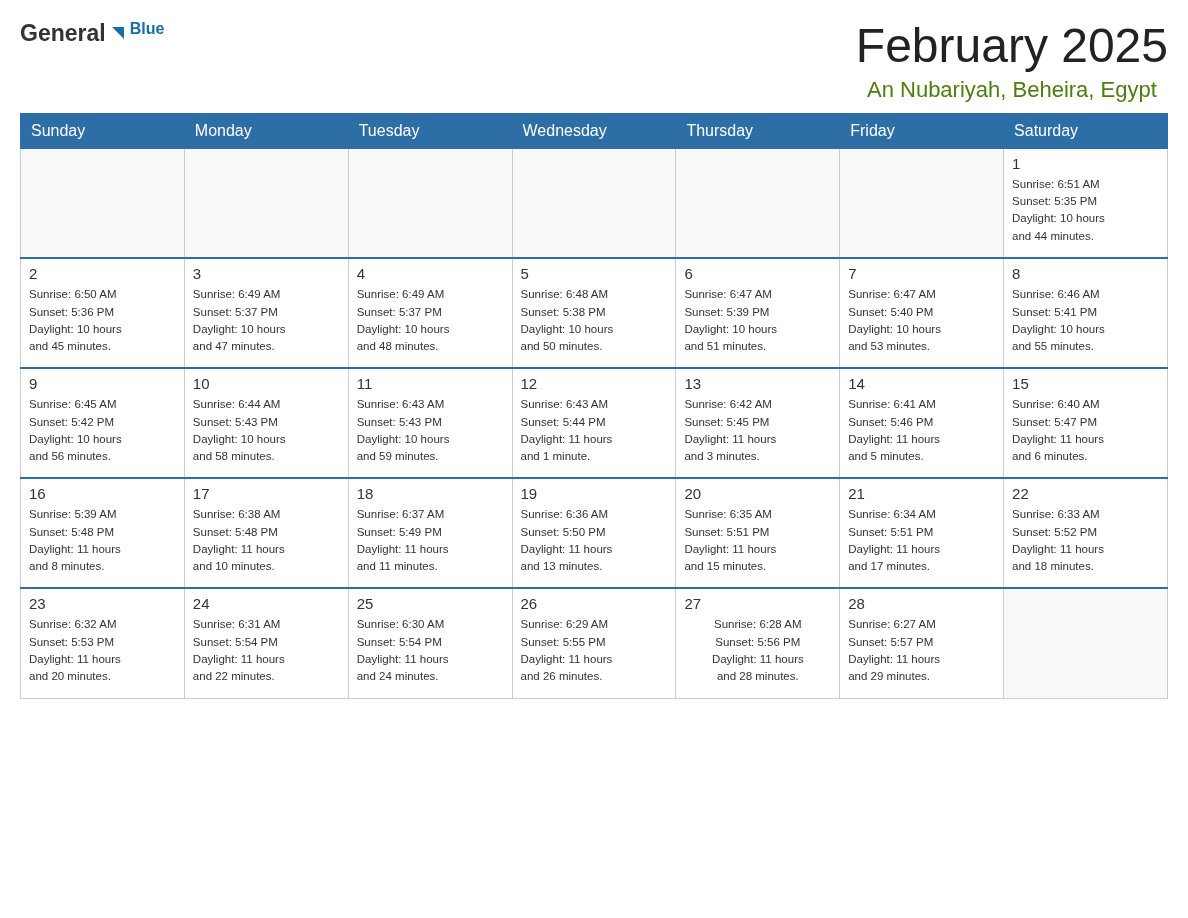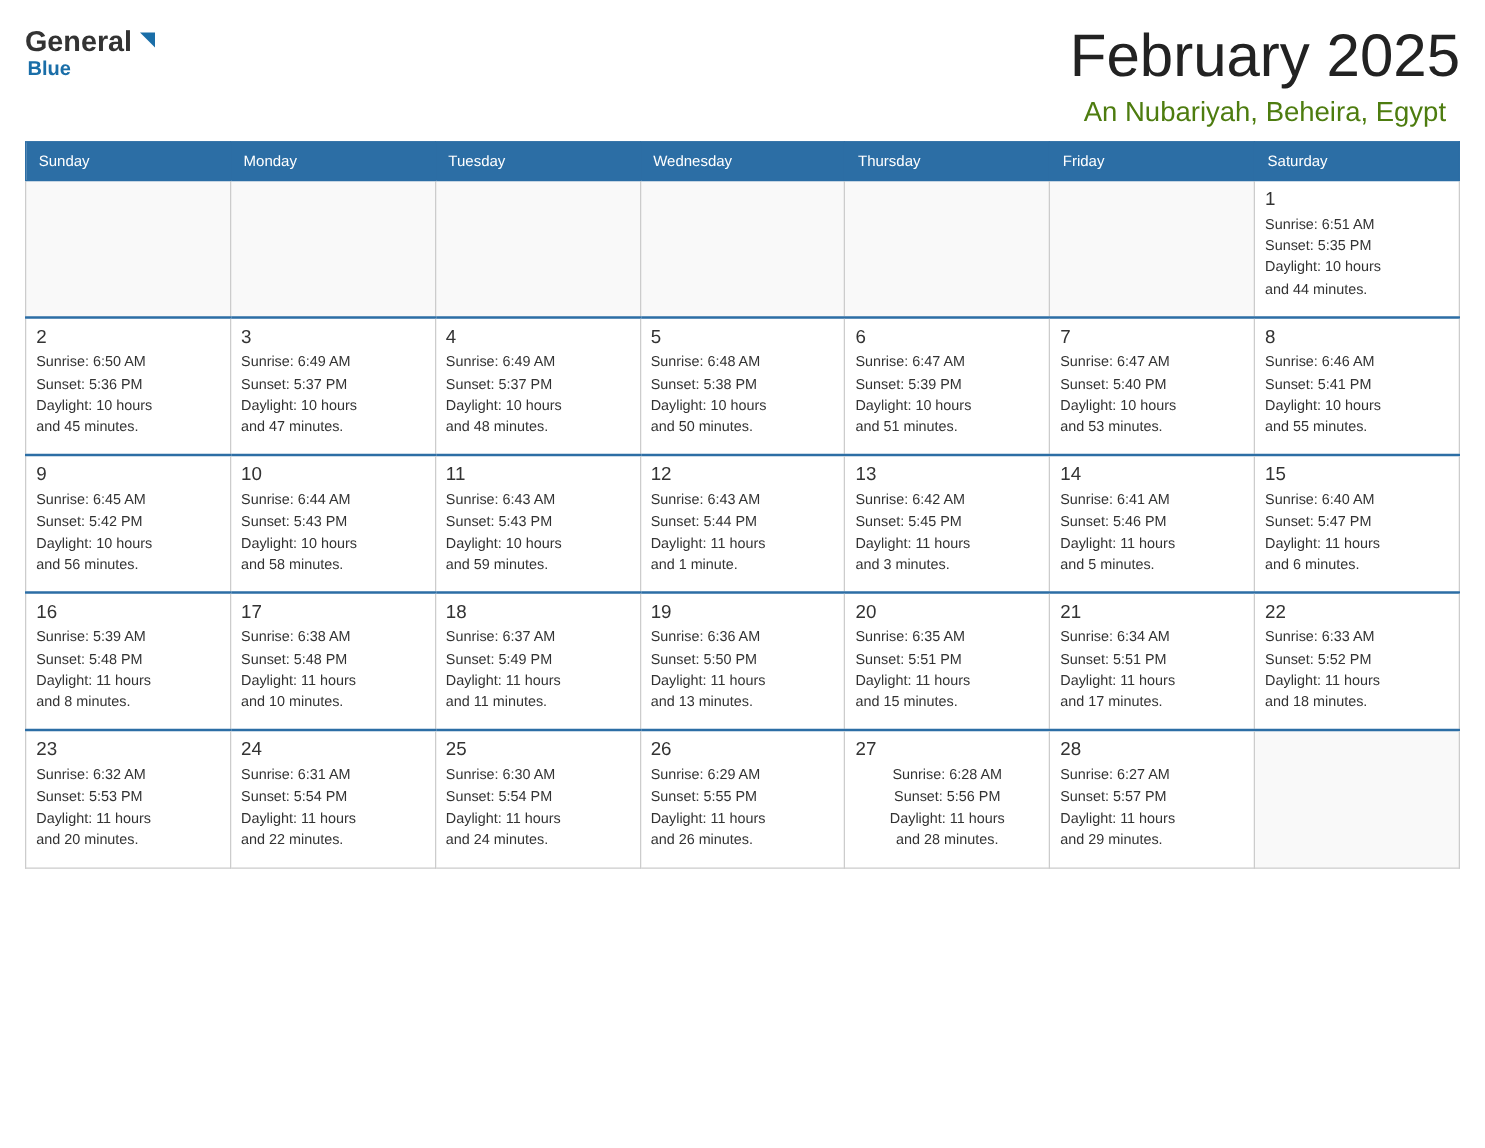--- a/index.html
+++ b/index.html
@@ -33,21 +33,21 @@
     .calendar {
       width: 100%;
       border-collapse: collapse;
       margin-top: 8px;
     }
     .calendar th {
       background-color: #2c6ea5;
       color: #fff;
       text-align: left;
       padding: 8px 10px;
-      font-size: 12px;
+      font-size: 16px;
       font-weight: normal;
       border: 1px solid #2c6ea5;
     }
     .calendar td {
       vertical-align: top;
       border: 1px solid #ccc;
       padding: 6px 8px;
       width: 14.28%;
       min-height: 110px;
       height: 110px;
@@ -64,21 +64,21 @@
       line-height: 1.5;
     }
     .empty-cell {
       background: #f9f9f9;
     }
     .row-divider td {
       border-top: 2px solid #2c6ea5;
     }
     .logo-wrapper {
       display: flex;
-      flex-direction: column;
+      flex-direction: row;
     }
     .logo-row1 {
       display: flex;
       align-items: center;
     }
   </style>
 </head>
 <body>
 
 <div class="header">

